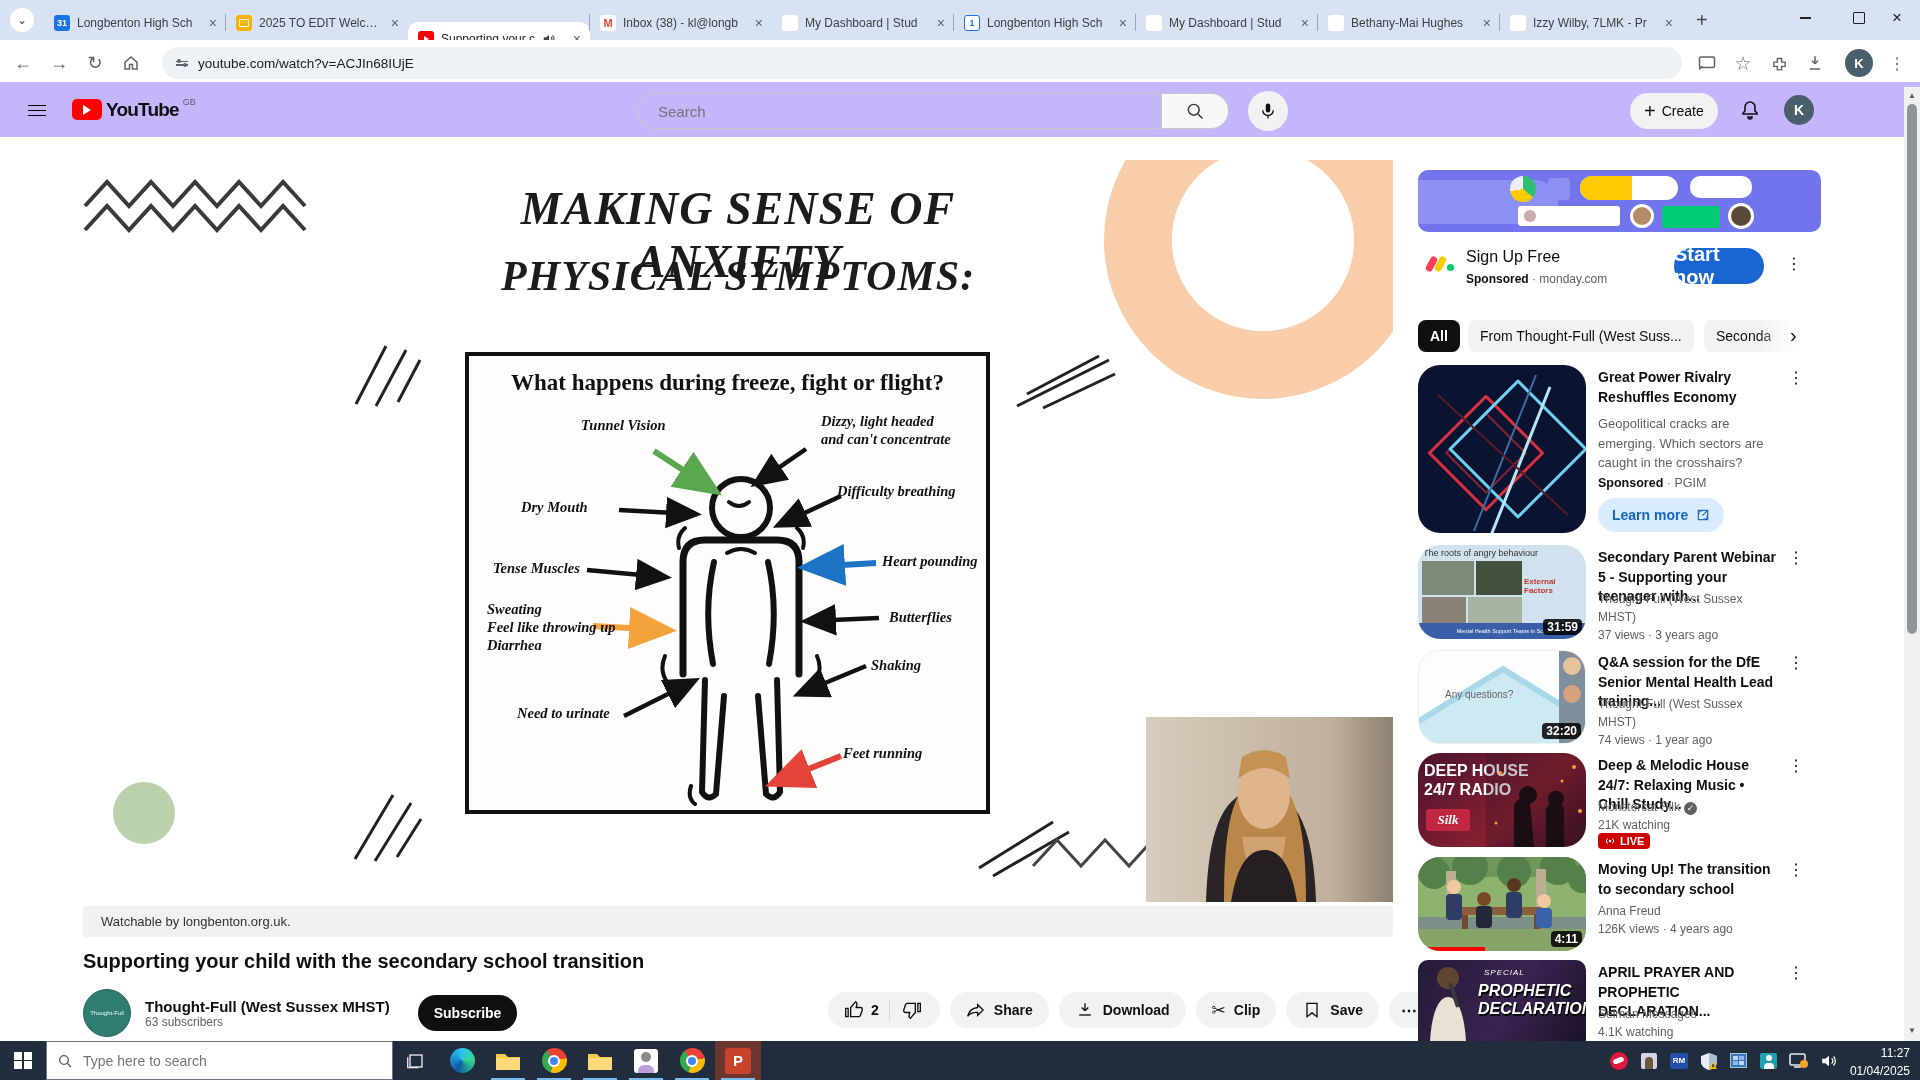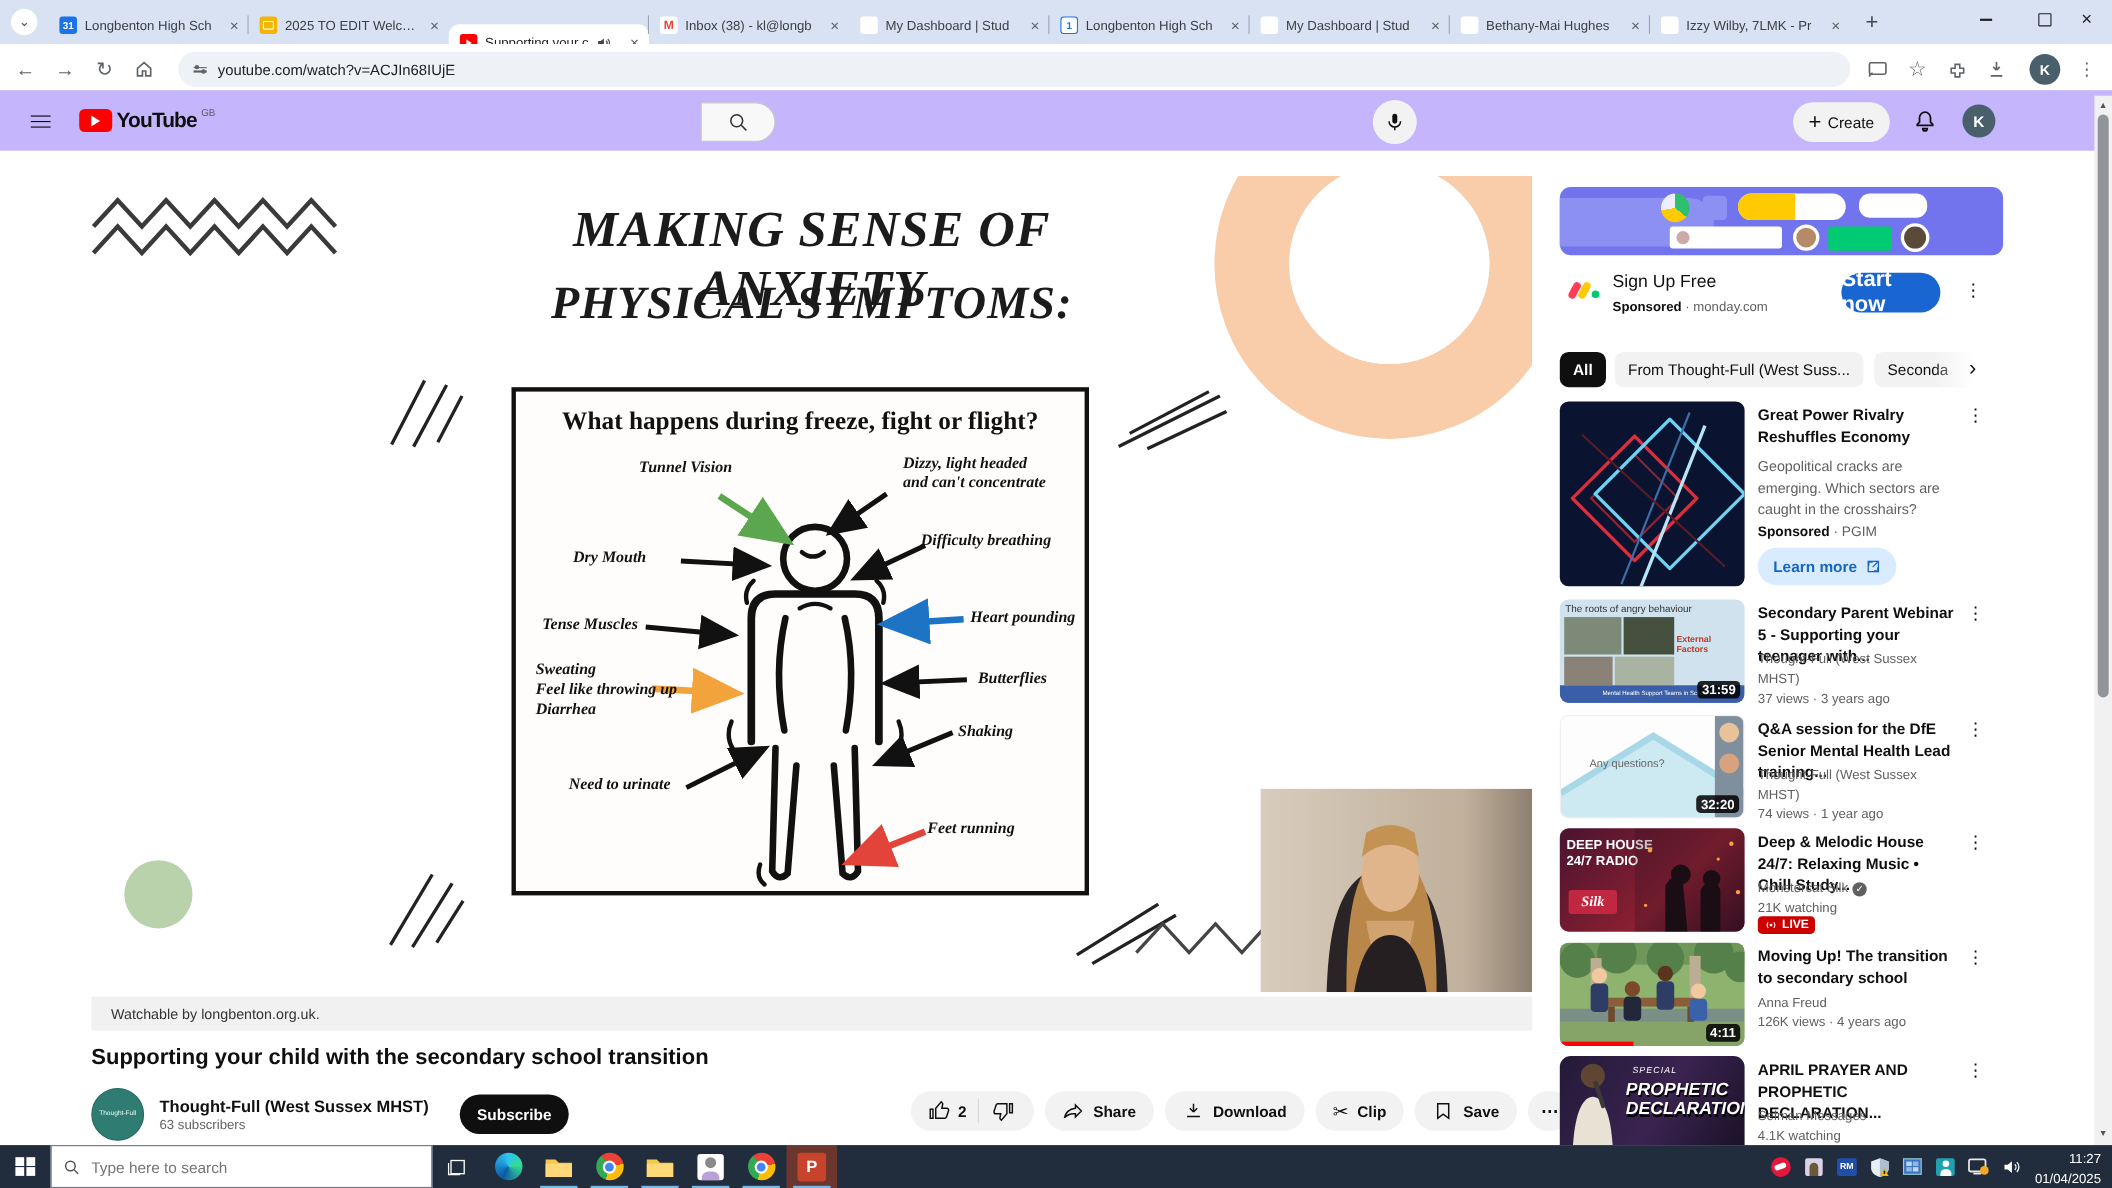--- a/index.html
+++ b/index.html
@@ -97,21 +97,21 @@
   .adtitle{position:absolute;left:48px;top:6px;font-size:16px;color:#0f0f0f;}
   .adsp{position:absolute;left:48px;top:30px;font-size:12px;color:#606060;}
   .adsp b{color:#0f0f0f;}
   .startnow{position:absolute;left:256px;top:6px;width:90px;height:36px;background:#1966d2;color:#fff;font-weight:bold;
     font-size:20px;border-radius:18px;display:flex;align-items:center;justify-content:center;}
   .chip{position:absolute;top:320px;height:32px;border-radius:8px;background:#f2f2f2;color:#0f0f0f;font-size:14px;
     display:flex;align-items:center;padding:0 12px;}
   .chip.sel{background:#0f0f0f;color:#fff;font-weight:bold;}
   .sbitem-title{font-size:14px;font-weight:bold;color:#0f0f0f;line-height:1.4;}
   .sbmeta{font-size:12px;color:#606060;line-height:1.5;}
-  .thumb{position:absolute;left:1418px;width:168px;border-radius:8px;overflow:hidden;}
+  .thumb{position:absolute;left:1418px;width:168px;border-radius:22px;overflow:hidden;}
   .durbadge{position:absolute;right:4px;bottom:4px;background:rgba(0,0,0,.85);color:#fff;font-size:12px;font-weight:bold;
     padding:1px 4px;border-radius:4px;}
   .livebadge{display:inline-flex;align-items:center;gap:4px;background:#c00;color:#fff;font-size:11px;font-weight:bold;
     padding:2px 6px;border-radius:4px;}
   .dots3{position:absolute;left:1788px;color:#0f0f0f;font-size:16px;letter-spacing:0;}
   .learnmore{position:absolute;left:1598px;top:498px;height:34px;padding:0 14px;border-radius:17px;background:#d9ecff;
     color:#1566c0;font-weight:bold;font-size:14px;display:flex;align-items:center;gap:8px;}
   .vbadge{display:inline-block;width:13px;height:13px;border-radius:50%;background:#606060;color:#fff;font-size:9px;
     text-align:center;line-height:13px;margin-left:4px;}
 
@@ -291,20 +291,23 @@
         <i></i>
       </div>
     <div class="abs ytlogo" style="left:72px;top:17px">
       <span class="ytbadge">
           <i></i>
         </span>
       <span class="ytword">YouTube</span>
       <span class="gb">GB</span>
     </div>
     <div class="searchwrap">
+      <div class="searchbox">
+        <input placeholder="Search" style="">
+      </div>
       <div class="searchbtn">
         <svg width="20" height="20" viewBox="0 0 24 24">
             <circle cx="10.5" cy="10.5" r="6.5" fill="none" stroke="#30313" stroke-width="1.7" style="stroke:#303134"></circle>
             <path d="M15.5 15.5L21 21" stroke="#303134" stroke-width="1.7"></path>
           </svg>
       </div>
     </div>
     <div class="micbtn">
       <svg width="18" height="18" viewBox="0 0 24 24">
           <rect x="9" y="2" width="6" height="12" rx="3" fill="#0f0f0f"></rect>
@@ -600,21 +603,21 @@
     <div class="abs sbitem-title" style="left:1598px;top:653px;width:178px">Q&amp;A session for the DfE Senior Mental Health Lead training...</div>
     <div class="abs sbmeta" style="left:1598px;top:695px;width:180px">
       <div>Thought-Full (West Sussex MHST)</div>
       <div>74 views · 1 year ago</div>
     </div>
     <div class="dots3" style="top:653px"><span>⋮</span></div>
   </div>
 
   <div>
     <div class="thumb" style="top:753px;height:94px;background:linear-gradient(135deg,#4a1330,#8a2030 60%,#3a1024)">
-      <div class="abs" style="left:6px;top:8px;color:#fff;font-weight:bold;font-size:12px;line-height:1.2">
+      <div class="abs" style="left:6px;top:8px;color:#fff;font-weight:bold;font-size:16px;line-height:1.2">
         <div>DEEP HOUSE</div>
         <div>24/7 RADIO</div>
       </div>
       <div class="abs" style="left:8px;top:56px;width:44px;height:22px;background:#c22742;border-radius:3px;color:#fff;
         font-family:'Liberation Serif',serif;font-style:italic;font-weight:bold;font-size:13px;display:flex;align-items:center;justify-content:center">Silk</div>
       <path></path>
       <svg class="abs" style="right:0;top:0" width="100" height="94">
         <rect x="0" y="0" width="100" height="94" fill="#241020" opacity="0.25"></rect>
         <g fill="#1a0d14">
             <path d="M28 94V52q8-14 16-2l4 44z"></path>

